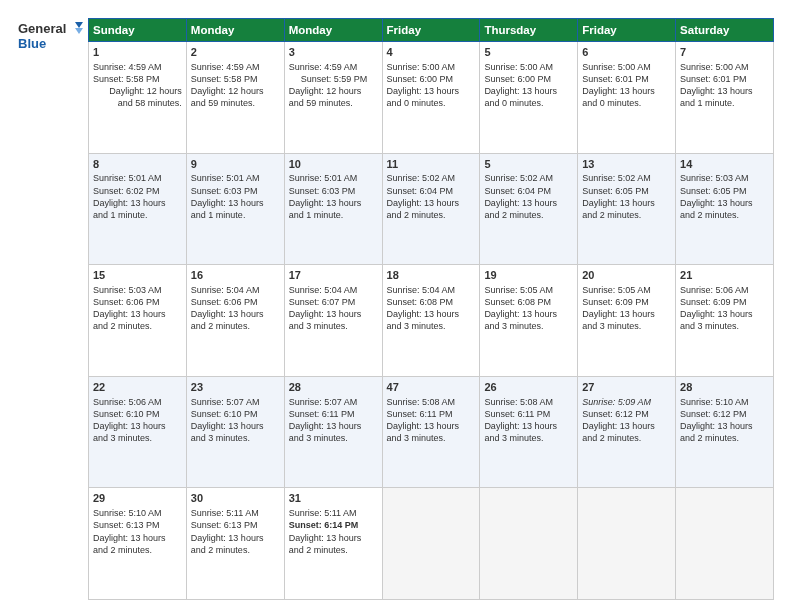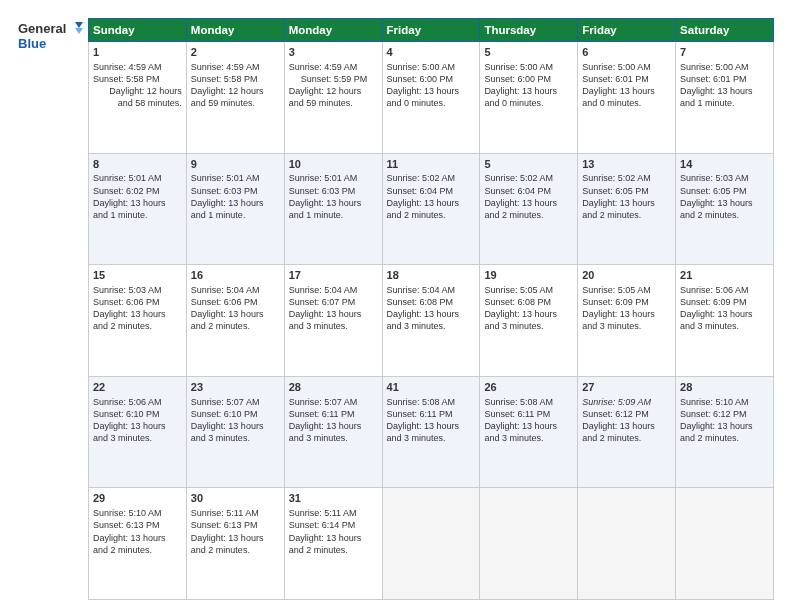--- a/index.html
+++ b/index.html
@@ -256,21 +256,21 @@
             <span style="display: block;">Sunset: 6:10 PM</span>
             <span style="display: block;">Daylight: 13 hours and 3 minutes.</span>
           </td>
           <td>
             <span class="day-num">28</span>
             <span style="display: block;">Sunrise: 5:07 AM</span>
             <span style="display: block;">Sunset: 6:11 PM</span>
             <span style="display: block;">Daylight: 13 hours and 3 minutes.</span>
           </td>
           <td>
-            <span class="day-num">41</span>
+            <span class="day-num">47</span>
             <span style="display: block;">Sunrise: 5:08 AM</span>
             <span style="display: block;">Sunset: 6:11 PM</span>
             <span style="display: block;">Daylight: 13 hours and 3 minutes.</span>
           </td>
           <td>
             <span class="day-num">26</span>
             <span style="display: block;">Sunrise: 5:08 AM</span>
             <span style="display: block;">Sunset: 6:11 PM</span>
             <span style="display: block;">Daylight: 13 hours and 3 minutes.</span>
           </td>
@@ -296,21 +296,21 @@
           </td>
           <td>
             <span class="day-num">30</span>
             <span style="display: block;">Sunrise: 5:11 AM</span>
             <span style="display: block;">Sunset: 6:13 PM</span>
             <span style="display: block;">Daylight: 13 hours and 2 minutes.</span>
           </td>
           <td>
             <span class="day-num">31</span>
             <span style="display: block;">Sunrise: 5:11 AM</span>
-            <span style="display: block;">Sunset: 6:14 PM</span>
+            <span style="display: block; font-weight: bold;">Sunset: 6:14 PM</span>
             <span style="display: block;">Daylight: 13 hours and 2 minutes.</span>
           </td>
           <td class="empty"></td>
           <td class="empty"></td>
           <td class="empty"></td>
           <td class="empty"></td>
         </tr>
       </tbody>
   </table>
 </div>

